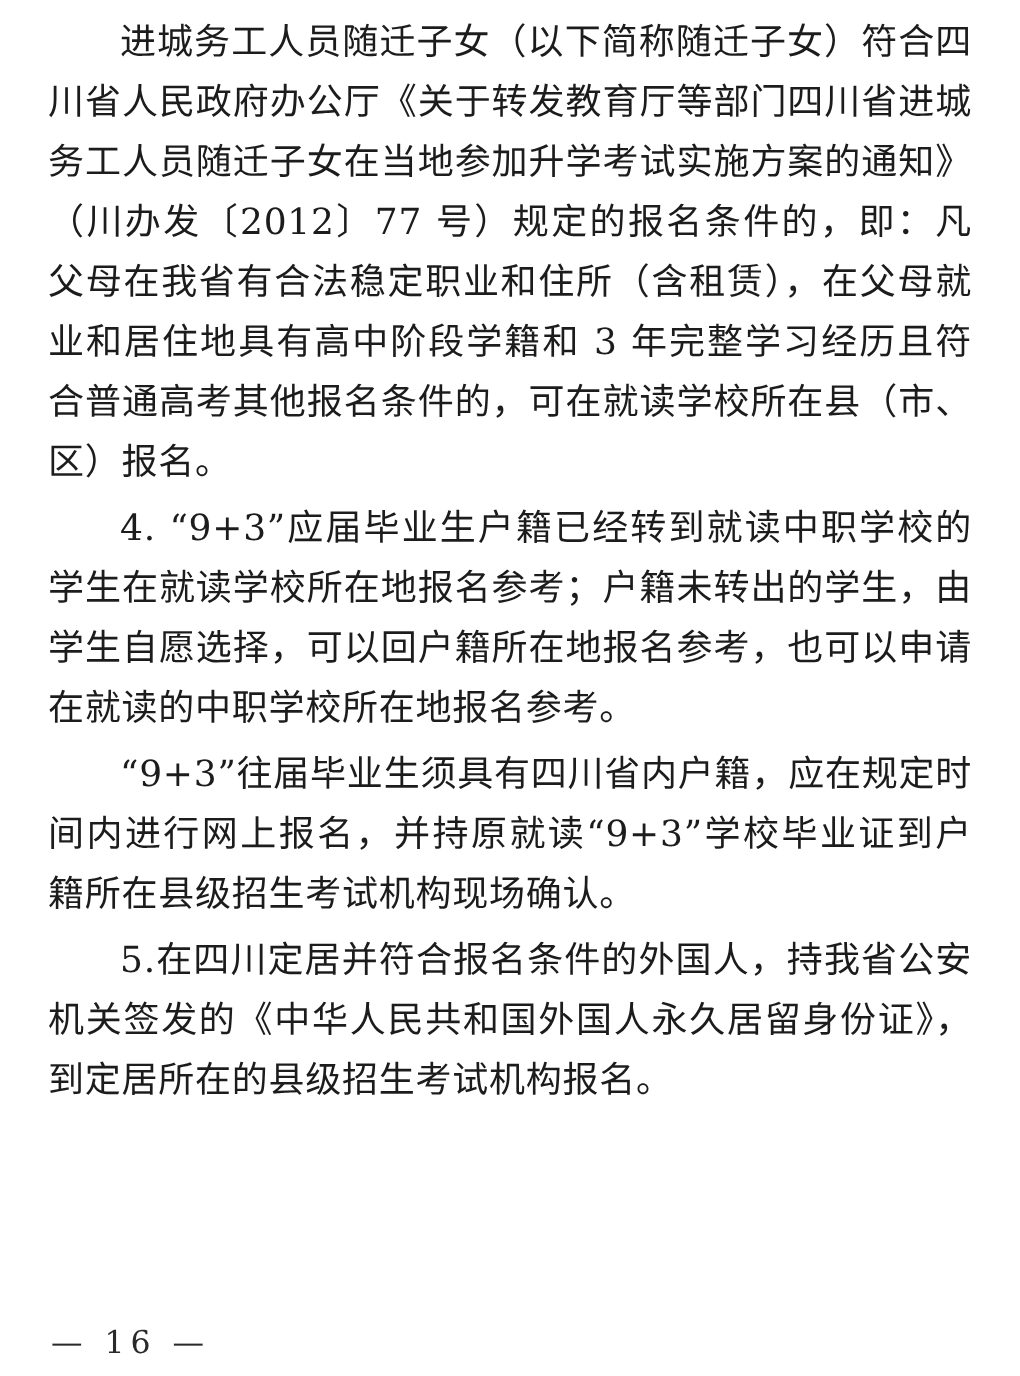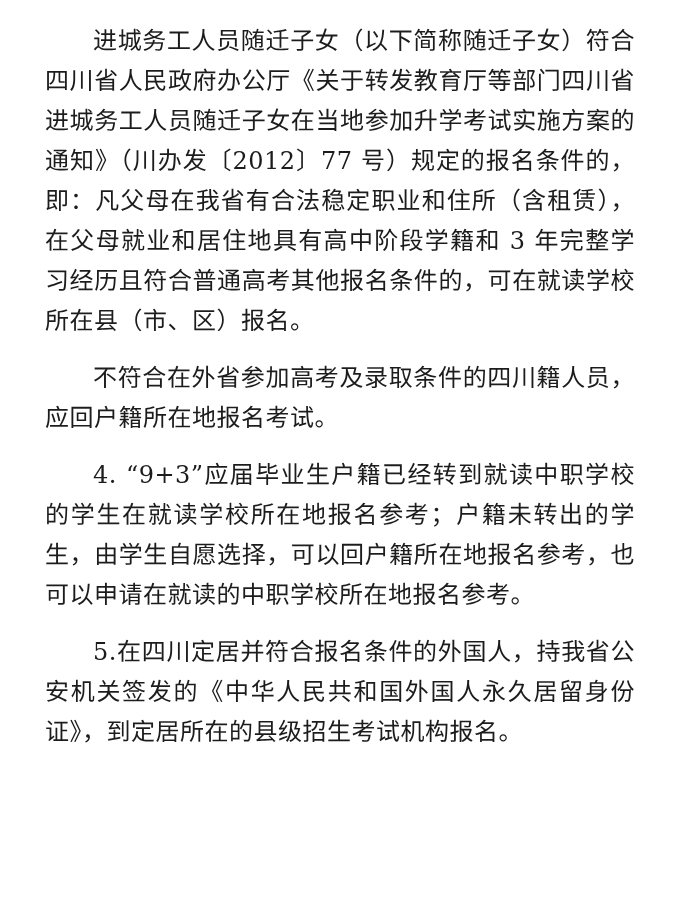--- a/index.html
+++ b/index.html
@@ -19,36 +19,37 @@
   }
   .text-block {
     padding: 4px 28px 0 28px;
     font-size: 24px;
     line-height: 40px;
     text-align: justify;
     text-justify: inter-ideograph;
     letter-spacing: 0.5px;
   }
   .para {
-    margin: 17px;
+    margin: 4px;
     text-indent: 2em;
     word-break: break-all;
   }
   .footer {
     position: absolute;
     left: 34px;
     bottom: 10px;
     font-size: 21px;
     letter-spacing: 4px;
     color: #2a2a2a;
   }
 </style>
 </head>
 <body>
 
 <div class="page">
   <div class="text-block">
     <p class="para">进城务工人员随迁子女（以下简称随迁子女）符合四川省人民政府办公厅《关于转发教育厅等部门四川省进城务工人员随迁子女在当地参加升学考试实施方案的通知》（川办发〔2012〕77 号）规定的报名条件的，即：凡父母在我省有合法稳定职业和住所（含租赁），在父母就业和居住地具有高中阶段学籍和 3 年完整学习经历且符合普通高考其他报名条件的，可在就读学校所在县（市、区）报名。</p>
-    <p class="para">不符合在外省参加高考及录取条件的四川籍人员，应回户籍所在地报名考试。</p>
     <p class="para">4. “9+3”应届毕业生户籍已经转到就读中职学校的学生在就读学校所在地报名参考；户籍未转出的学生，由学生自愿选择，可以回户籍所在地报名参考，也可以申请在就读的中职学校所在地报名参考。</p>
+    <p class="para">“9+3”往届毕业生须具有四川省内户籍，应在规定时间内进行网上报名，并持原就读“9+3”学校毕业证到户籍所在县级招生考试机构现场确认。</p>
     <p class="para">5.在四川定居并符合报名条件的外国人，持我省公安机关签发的《中华人民共和国外国人永久居留身份证》，到定居所在的县级招生考试机构报名。</p>
   </div>
+  <div class="footer">— 16 —</div>
 </div>
 
 </body></html>

